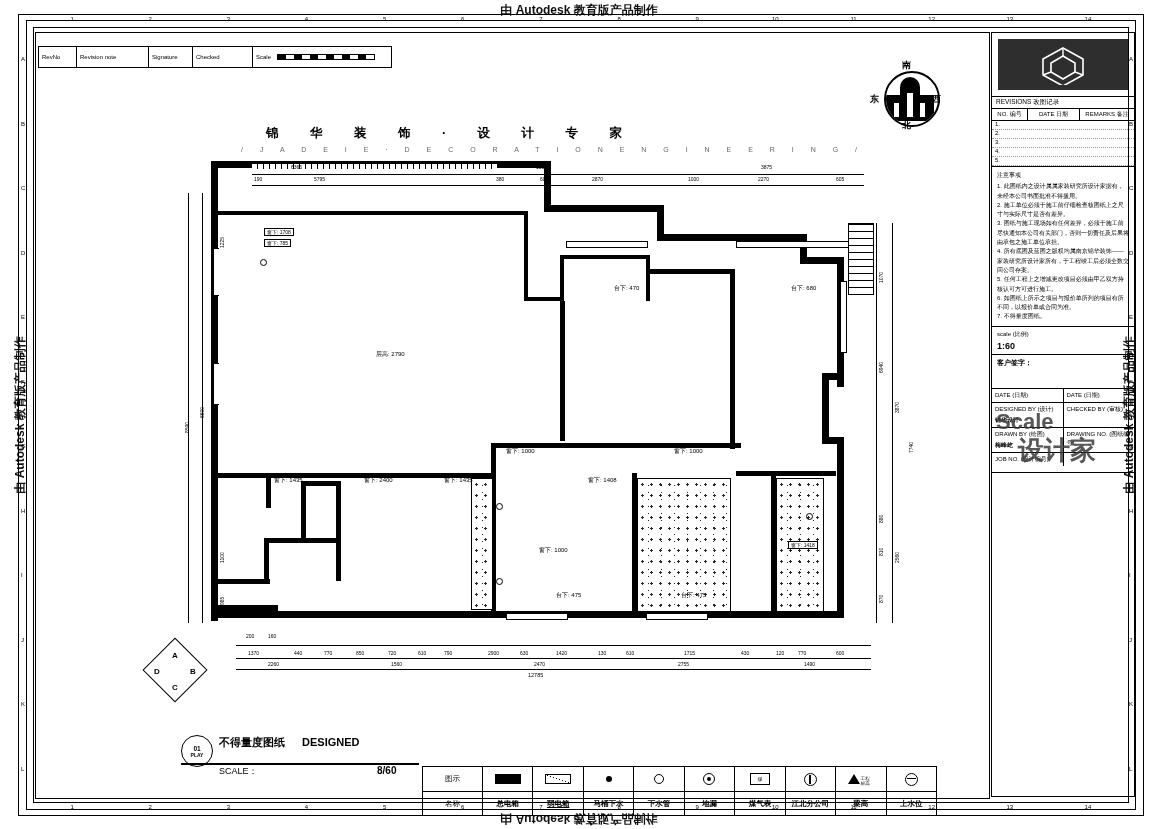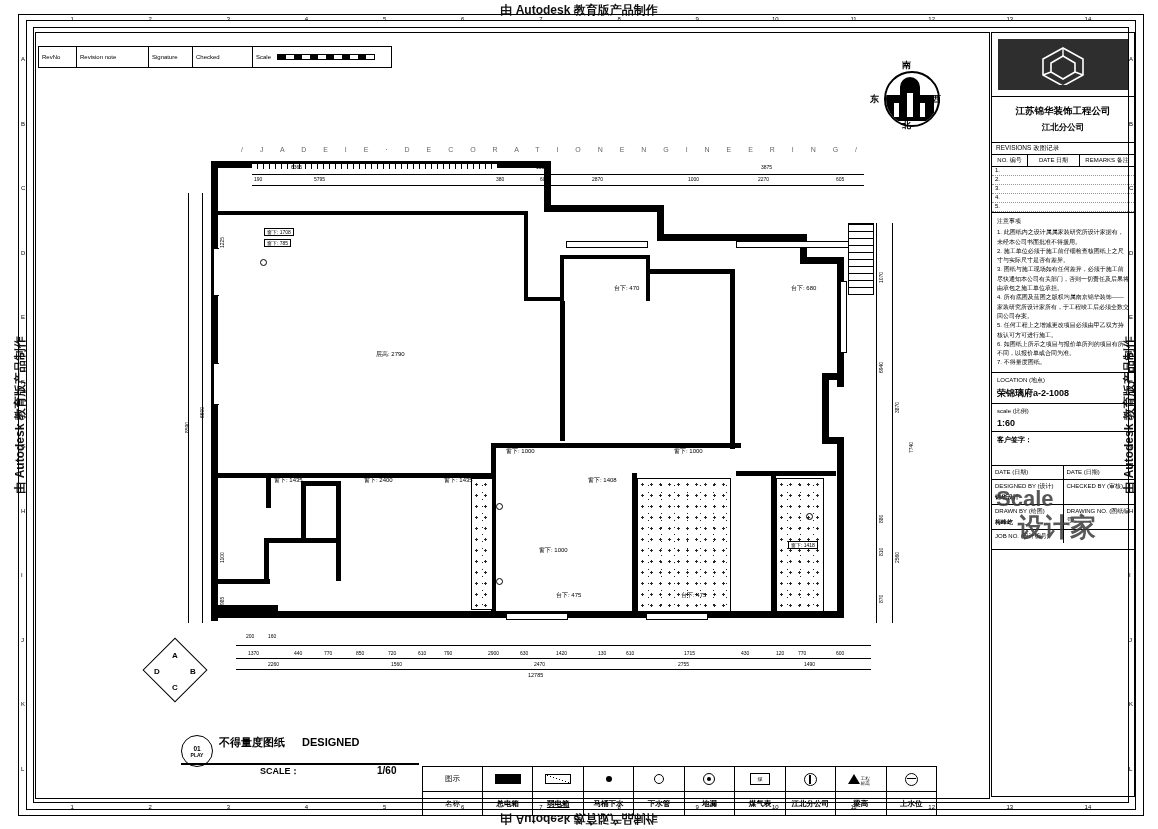--- a/index.html
+++ b/index.html
@@ -81,21 +81,21 @@
   .legend .lr{display:flex;height:24px;}
   .legend .lc{border-right:1px solid #000;display:flex;align-items:center;justify-content:center;box-sizing:border-box;}
   .legend .lc:last-child{border-right:none;}
   .legend .lr.r1{border-bottom:1px solid #000;}
   .lgname{font-weight:bold;}
 
   .elev{position:absolute;left:145px;top:700px;width:240px;height:46px;}
   .elev .num{position:absolute;left:0;top:2px;width:30px;height:30px;border:1.4px solid #000;border-radius:50%;display:flex;flex-direction:column;align-items:center;justify-content:center;font-size:6.5px;font-weight:bold;}
   .elev .nm{position:absolute;left:38px;top:2px;font-size:11px;font-weight:bold;}
   .elev .ln{position:absolute;left:0;top:30px;width:238px;height:1.6px;background:#000;}
-  .elev .sc{position:absolute;left:38px;top:32px;font-size:9px;font-weight:bold;margin-left:41px;}
+  .elev .sc{position:absolute;left:38px;top:32px;font-size:9px;font-weight:normal;}
   .elev .scv{position:absolute;left:196px;top:32px;font-size:10px;font-weight:bold;}
 
   .diamond{position:absolute;left:110px;top:608px;width:62px;height:62px;}
   .diamond .d{position:absolute;left:6px;top:6px;width:44px;height:44px;border:1.3px solid #000;transform:rotate(45deg);}
   .diamond span{position:absolute;font-size:8px;font-weight:bold;}
 </style>
 </head>
 <body>
 
 <div class="sheet">
@@ -176,20 +176,21 @@
       <div class="c" style="width:38px">RevNo</div>
       <div class="c" style="width:72px">Revision note</div>
       <div class="c" style="width:44px">Signature</div>
       <div class="c" style="width:60px">Checked</div>
       <div class="c" style="width:136px">
         <span>Scale</span>
         <span style="display:inline-block;width:96px;height:4px;margin-left:6px;background:repeating-linear-gradient(90deg,#000 0 8px,#fff 8px 16px);border:1px solid #000;"></span>
       </div>
     </div>
 
+    <div class="title-main" style="left:230px;top:92px;">锦 华 装 饰 · 设 计 专 家</div>
     <div class="title-sub" style="left:205px;top:113px;">/ J A D E I E · D E C O R A T I O N  E N G I N E E R I N G /</div>
 
     <div class="compass" style="left:840px;top:38px;">
       <div class="circ">
         <div style="position:absolute;left:0;top:22px;width:48px;height:26px;background:#000;"></div>
         <div style="position:absolute;left:14px;top:4px;width:20px;height:22px;background:#000;border-radius:10px 10px 0 0;"></div>
         <div style="position:absolute;left:21px;top:20px;width:6px;height:24px;background:#fff;"></div>
         <div style="position:absolute;left:8px;top:30px;width:5px;height:14px;background:#fff;"></div>
         <div style="position:absolute;left:34px;top:30px;width:5px;height:14px;background:#fff;"></div>
       </div>
@@ -356,21 +357,21 @@
       <div class="num">
         <span>01</span>
         <span style="font-size:5px;">PLAY</span>
       </div>
       <div class="nm">
         <span>不得量度图纸</span>
         <span style="margin-left:14px;">DESIGNED</span>
       </div>
       <div class="ln"></div>
       <div class="sc">SCALE：</div>
-      <div class="scv">1/60</div>
+      <div class="scv">8/60</div>
     </div>
 
     <div class="legend">
       <div class="lr r1" id="legend-icons">
           <div class="lc" style="width: 60px;">图示</div>
           <div class="lc" style="flex: 1 1 0%;">
             <span style="display:inline-block;width:24px;height:8px;background:#000;border:1px solid #000;"></span>
           </div>
           <div class="lc" style="flex: 1 1 0%;">
             <span style="display:inline-block;width:24px;height:8px;border:1px solid #000;background:linear-gradient(to top right,transparent 48%,#000 48%,#000 52%,transparent 52%);"></span>
@@ -427,24 +428,20 @@
         <svg width="46" height="40" viewBox="0 0 46 40">
           <polygon points="23,3 43,14 43,30 23,41 3,30 3,14" fill="none" stroke="#fff" stroke-width="1.6"></polygon>
           <polygon points="23,11 35,18 35,27 23,34 11,27 11,18" fill="none" stroke="#fff" stroke-width="1.6"></polygon>
           <line x1="23" y1="3" x2="23" y2="11" stroke="#fff" stroke-width="1.4"></line>
           <line x1="3" y1="30" x2="11" y2="27" stroke="#fff" stroke-width="1.4"></line>
           <line x1="43" y1="30" x2="35" y2="27" stroke="#fff" stroke-width="1.4"></line>
         </svg>
       </div>
     </div>
 
-    <div class="rbox company">
-      <div class="l1">江苏锦华装饰工程公司</div>
-      <div class="l2">江北分公司</div>
-    </div>
 
     <div class="rbox rev-h">REVISIONS 改图记录</div>
     <div class="rbox rev-cols" style="padding:0;">
       <div style="width:36px">NO. 编号</div>
       <div style="width:52px">DATE 日期</div>
       <div style="flex:1">REMARKS 备注</div>
     </div>
     <div class="rbox rev-rows" style="padding:0;" id="revision-rows">
         <div>1.</div>
         <div>2.</div>
@@ -460,24 +457,20 @@
           <div>2. 施工单位必须于施工前仔细检查核图纸上之尺寸与实际尺寸是否有差异。</div>
           <div>3. 图纸与施工现场如有任何差异，必须于施工前尽快通知本公司有关部门，否则一切责任及后果将由承包之施工单位承担。</div>
           <div>4. 所有底图及蓝图之版权均属南京锦华装饰——家装研究所设计家所有，于工程竣工后必须全数交回公司存案。</div>
           <div>5. 任何工程上之增减更改项目必须由甲乙双方持核认可方可进行施工。</div>
           <div>6. 如图纸上所示之项目与报价单所列的项目有所不同，以报价单或合同为准。</div>
           <div>7. 不得量度图纸。</div>
         </div>
     </div>
 
     <div class="rbox kv">
-      <div class="k">LOCATION (地点)</div>
-      <div class="v">荣锦璃府a-2-1008</div>
-    </div>
-    <div class="rbox kv">
       <div class="k">scale (比例)</div>
       <div class="v">1:60</div>
     </div>
     <div class="rbox kv" style="height:34px;">
       <div class="k" style="font-size:7px;font-weight:bold;">客户签字：</div>
     </div>
 
     <div class="rbox footrow" style="padding:0;">
       <div>DATE (日期)</div>
       <div>DATE (日期)</div>

